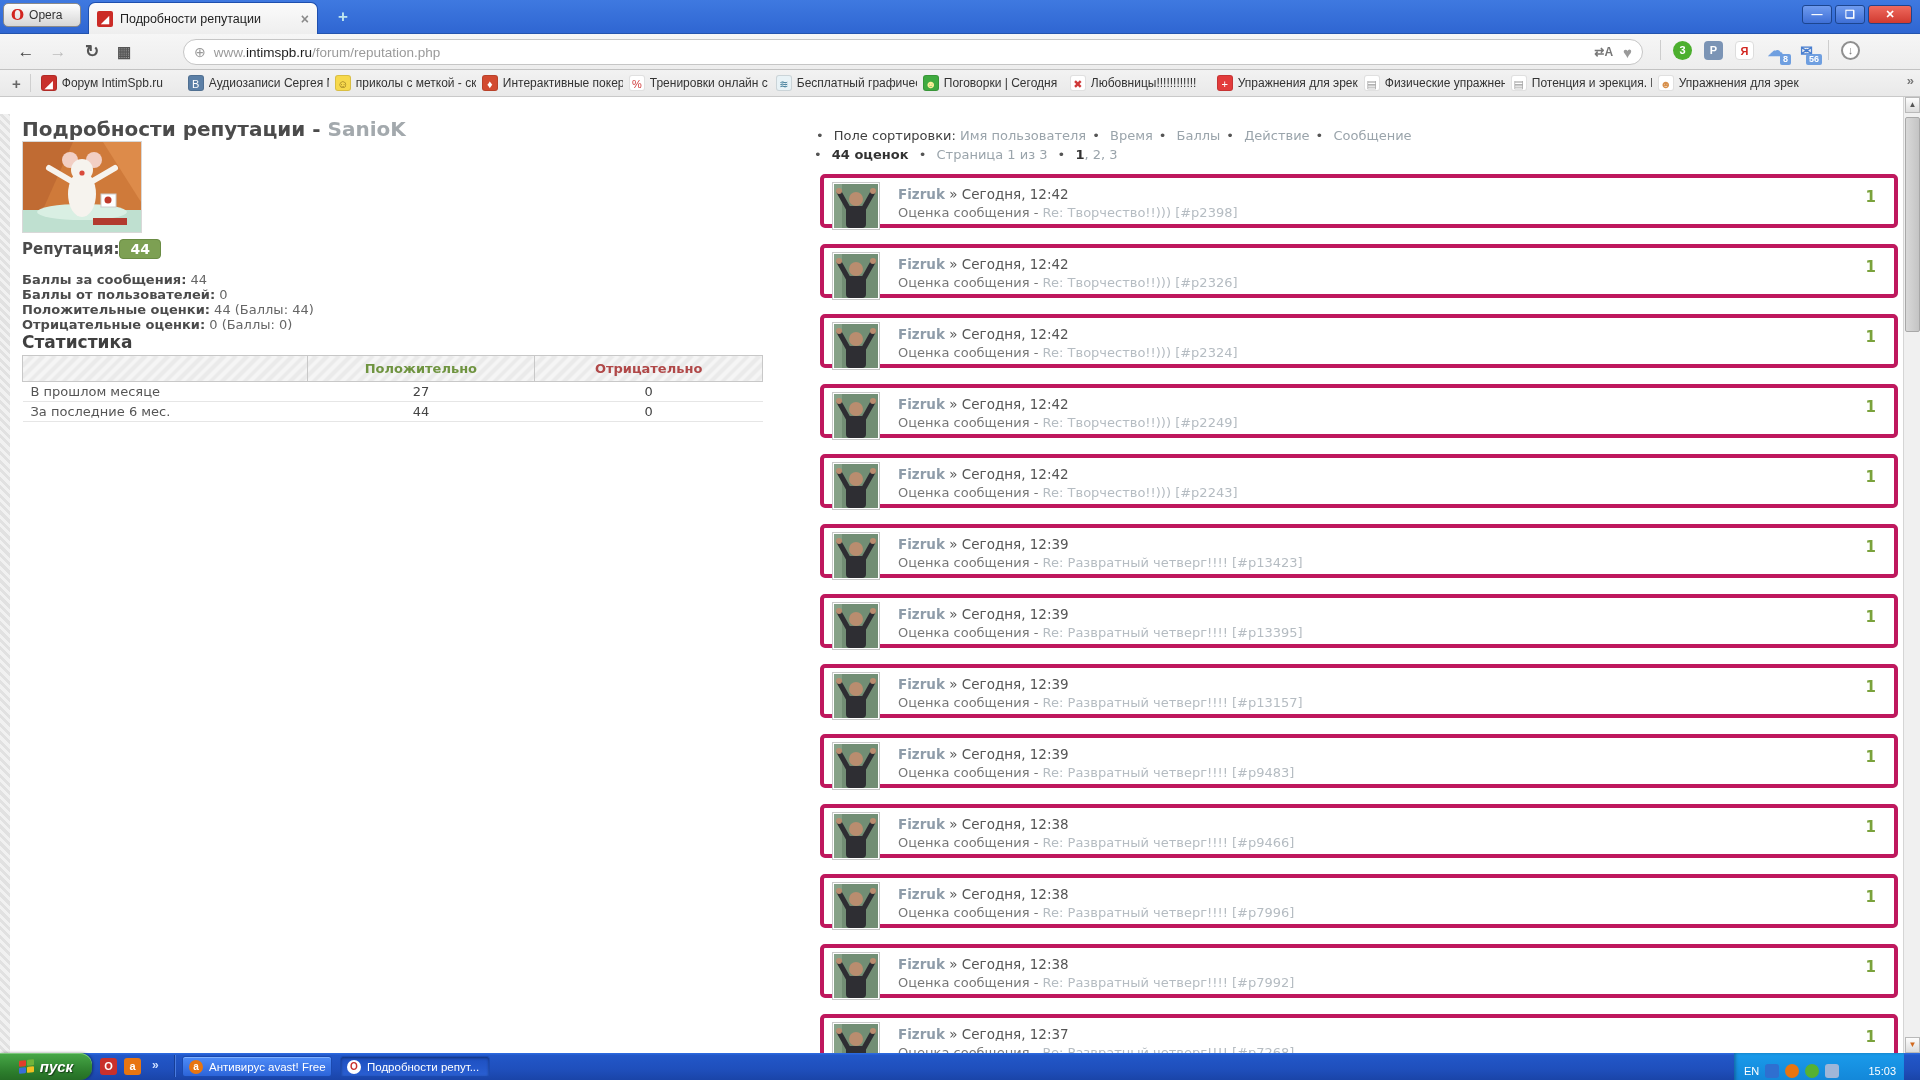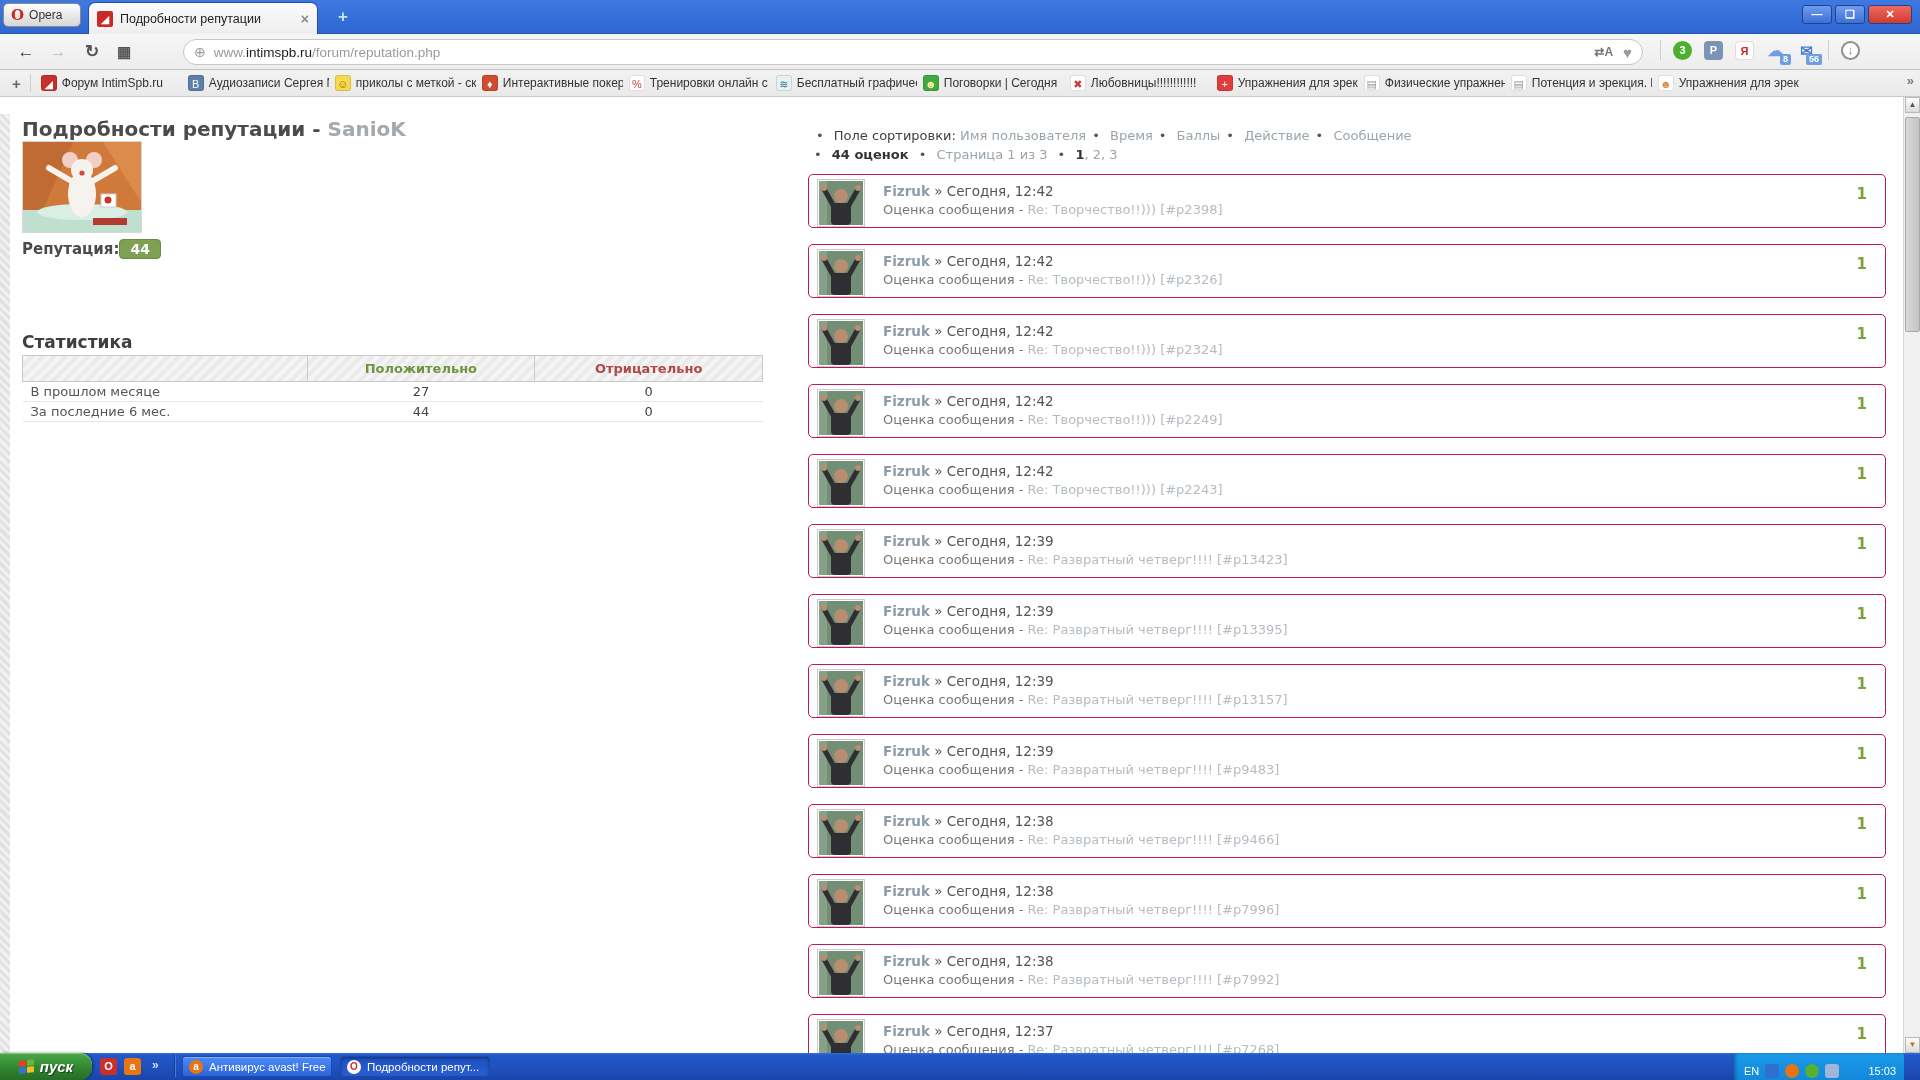--- a/index.html
+++ b/index.html
@@ -81,22 +81,22 @@
   table.stat th.pos { color:#6f9440; } table.stat th.neg { color:#b04848; }
   table.stat td { height:20px; color:#555; border-bottom:1px solid #e6e6e6; padding-left:8px; }
   table.stat td.num { text-align:center; color:#444; padding-left:0; }
 
   .rlist { position:absolute; left:808px; top:0; width:1078px; height:956px; }
   .sortline { position:absolute; left:2px; top:14px; font-size:13px; color:#3f3f3f; }
   .sortline .lnk { color:#9aa4ab; } .sortline .bull { color:#555; margin:0 6px; }
   .pageline { position:absolute; left:6px; top:33px; font-size:13px; color:#3f3f3f; }
   .pageline b { color:#333; } .pageline .lnk { color:#9aa4ab; }
   .cards { position:absolute; left:0; top:60px; width:1078px; }
-  .card { position:relative; width:1078px; height:54px; background:#fff; border:1px solid #be185d;
-    border-radius:5px; margin-bottom:16px; }
+  .card { position:relative; width:1078px; height:54px; background:#fff; border:4px solid #be185d;
+    border-radius:5px; margin-bottom:16px;margin-left:12px; }
   .card .avw { position:absolute; left:8px; top:4px; width:48px; height:48px; border:1px solid #c9c9c9;
     background:#fff; padding:1px; }
   .card .l1 { position:absolute; left:74px; top:8px; font-size:13.5px; color:#555; }
   .card .l1 .usr { color:#8e9ca9; font-weight:bold; }
   .card .l2 { position:absolute; left:74px; top:27px; font-size:13px; color:#777; }
   .card .l2 .lnk { color:#b5bcc2; }
   .card .score { position:absolute; right:18px; top:10px; font-size:15px; font-weight:bold; color:#7aa23c; }
 
   
   .scroll { position:absolute; right:0; top:97px; width:17px; height:956px; background:#f0f0f0; border-left:1px solid #d5d5d5; }
@@ -263,20 +263,26 @@
       <circle cx="85" cy="58" r="3.5" fill="#c0392b"></circle>
       <rect x="70" y="76" width="34" height="7" fill="#b23a2e"></rect>
     </svg>
   </div>
 
   <div class="rep-line">
     <span>Репутация:</span>
     <span class="rep-badge">44</span>
   </div>
 
+  <div class="stats">
+    <div><b>Баллы за сообщения:</b><span> 44</span></div>
+    <div><b>Баллы от пользователей:</b><span> 0</span></div>
+    <div><b>Положительные оценки:</b><span> 44 (Баллы: 44)</span></div>
+    <div><b>Отрицательные оценки:</b><span> 0 (Баллы: 0)</span></div>
+  </div>
 
   <div class="stat-heading">Статистика</div>
 
   <table class="stat">
     <tbody>
         <tr>
       <th style="width:285px;"></th>
       <th style="width:228px;" class="pos">Положительно</th>
       <th style="width:228px;" class="neg">Отрицательно</th>
     </tr>

